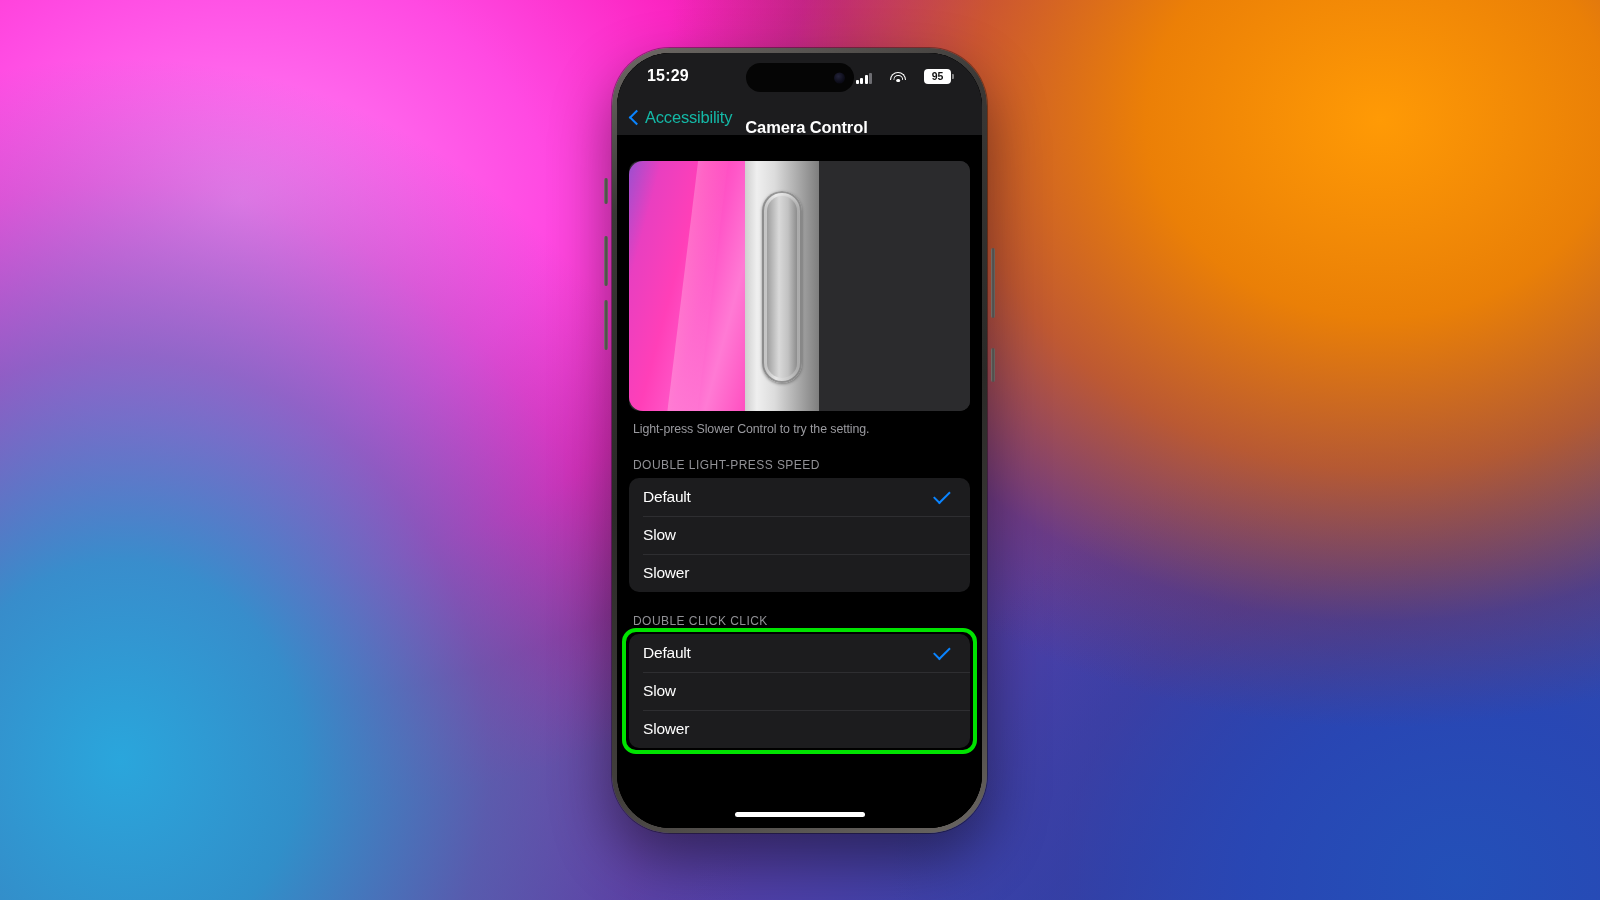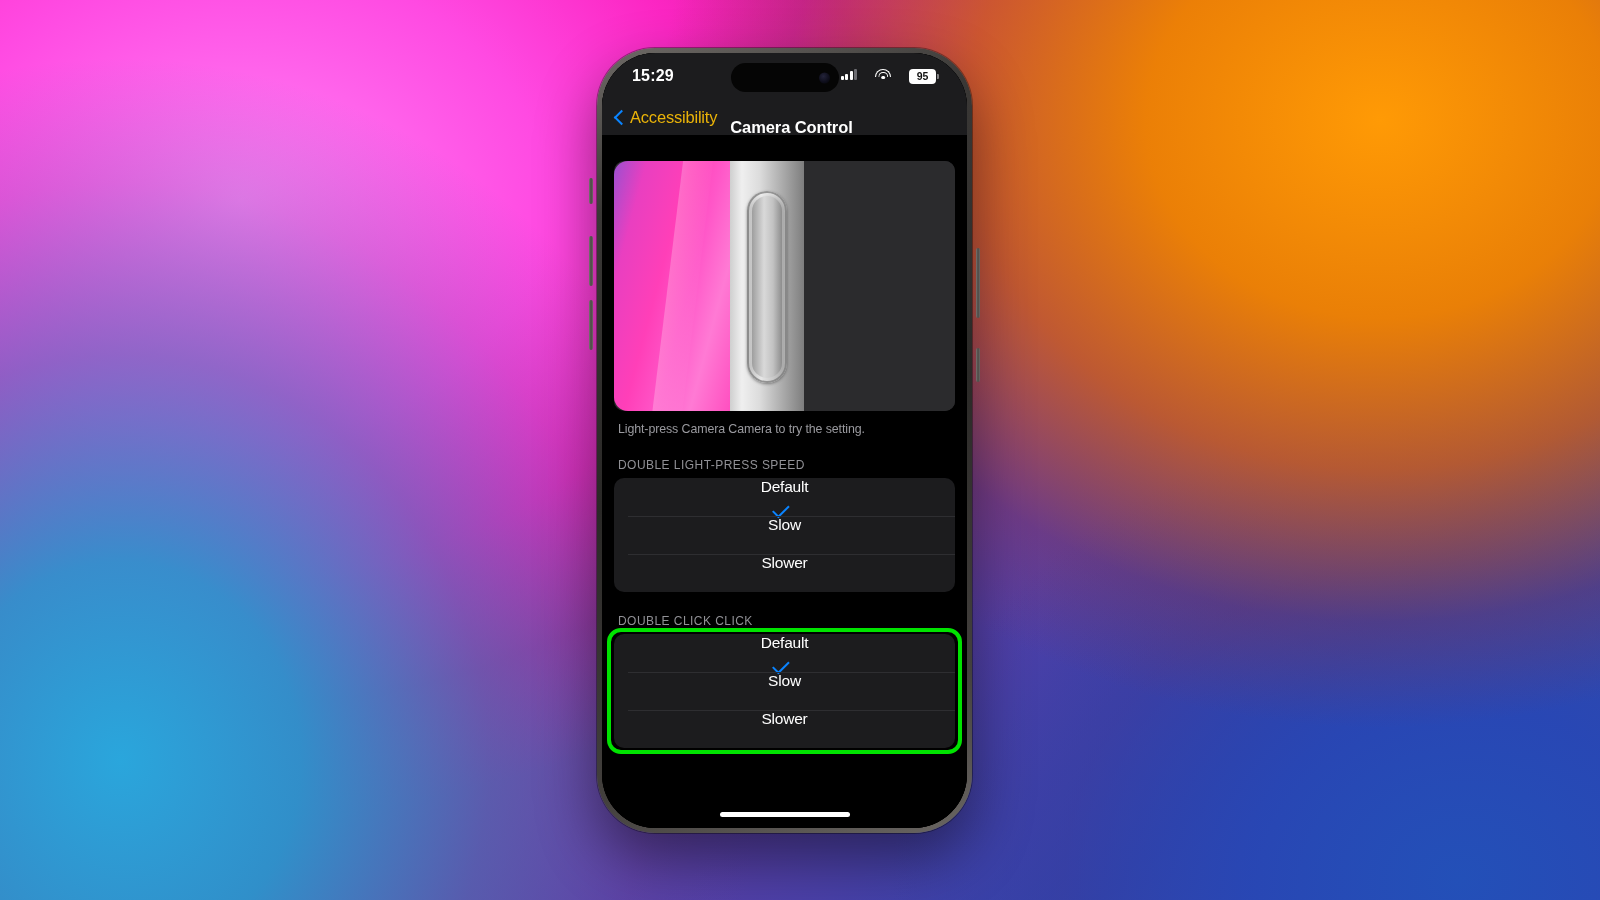--- a/index.html
+++ b/index.html
@@ -14,21 +14,21 @@
     background:
       radial-gradient(ellipse 900px 760px at 1380px 120px, #ff9a05 0%, rgba(240,130,0,0.96) 26%, rgba(214,96,18,0.78) 46%, rgba(150,50,60,0.30) 66%, rgba(120,40,80,0) 80%),
       radial-gradient(ellipse 820px 900px at 120px 760px, #2aa6dc 0%, rgba(40,150,205,0.92) 22%, rgba(70,110,180,0.6) 45%, rgba(90,80,160,0.22) 64%, rgba(90,80,160,0) 78%),
       radial-gradient(ellipse 760px 620px at 1460px 880px, #2350b8 0%, rgba(40,70,180,0.92) 28%, rgba(55,60,160,0.55) 52%, rgba(60,50,140,0) 75%),
       radial-gradient(ellipse 900px 700px at 240px 200px, #ff82f6 0%, #ff4ae2 34%, rgba(255,40,200,0.88) 54%, rgba(220,20,160,0.45) 72%, rgba(190,10,140,0) 88%),
       linear-gradient(135deg, #ff5ae8 0%, #e5169f 26%, #8d3fa0 46%, #5a3fa8 62%, #2f44ab 80%, #2a62c0 100%);
   }
 
   
   #device{
-    position:absolute; left:597px; top:48px; width:375px; height:785px;
+    position:absolute; left:612px; top:48px; width:375px; height:785px;
     border-radius:58px;
     background:linear-gradient(160deg,#6e6a66 0%,#3a3836 18%,#2a2927 50%,#43403d 82%,#6a6662 100%);
     padding:5px;
     box-shadow:0 26px 60px rgba(0,0,0,0.45), 0 0 0 1px rgba(0,0,0,0.35);
   }
   #device-inner{
     position:relative; width:100%; height:100%;
     border-radius:54px; background:#000;
     overflow:hidden;
     box-shadow:inset 0 0 0 2px #0b0b0b;
@@ -52,21 +52,21 @@
   #status-time{ font-size:16px; font-weight:600; letter-spacing:.2px; }
   #dynamic-island{
     position:absolute; left:50%; transform:translateX(-50%); top:10px;
     width:108px; height:29px; border-radius:16px; background:#050505;
   }
   #island-cam{
     position:absolute; right:9px; top:50%; transform:translateY(-50%);
     width:11px; height:11px; border-radius:50%;
     background:radial-gradient(circle at 40% 35%, #23233a 0%, #0d0d1a 60%, #050508 100%);
   }
-  #status-right{ display:flex; align-items:flex-start; gap:18px; }
+  #status-right{ display:flex; align-items:flex-end; gap:18px; }
   .bars{ display:flex; align-items:flex-end; gap:1.5px; height:11px; }
   .bars i{ display:block; width:3px; border-radius:1px; background:#fff; }
   .bars i:nth-child(1){ height:4px; }
   .bars i:nth-child(2){ height:6px; }
   .bars i:nth-child(3){ height:8.5px; }
   .bars i:nth-child(4){ height:11px; background:#6d6d72; }
   .wifi{ position:relative; width:16px; height:12px; }
   .wifi span{ position:absolute; left:50%; transform:translateX(-50%);
     border:1.7px solid #fff; border-bottom:none; border-radius:50% 50% 0 0 / 100% 100% 0 0; }
   .wifi .w1{ width:16px; height:8px; top:0; }
@@ -80,21 +80,21 @@
   #battery-nub{ width:2px; height:5px; background:rgba(255,255,255,.45); border-radius:0 1px 1px 0; margin-left:1px; }
 
   
   #nav-bar{
     display:flex; align-items:center; height:36px; padding:0 12px;
     background:#1c1c1e; position:relative;
   }
   #nav-back{ display:flex; align-items:center; gap:3px; cursor:pointer; }
   #back-chevron{ width:11px; height:11px; border-left:2.6px solid #0a84ff; border-bottom:2.6px solid #0a84ff;
     transform:rotate(45deg); margin-left:2px; }
-  #nav-back-label{ color:#eab308; font-size:16.5px; letter-spacing:-.2px; }
+  #nav-back-label{ color:#14b8a6; font-size:16.5px; letter-spacing:-.2px; }
   #nav-title{ font-size:16.5px; font-weight:600; margin-left:13px; letter-spacing:-.1px;margin-top:20px; }
 
   
   #content{ padding:0; background:#000; height:calc(100% - 82px); position:relative; }
 
   
   #preview{
     margin:26px 12px 0 12px; height:250px; border-radius:10px;
     background:#2b2b2d; overflow:hidden; display:flex;
   }
@@ -132,21 +132,21 @@
   
   .section-header{
     margin:22px 0 6px 16px; color:#919196; font-size:12px;
     letter-spacing:.45px;
   }
   .options-group{
     margin:0 12px; border-radius:10px; overflow:hidden; background:#1c1c1e;
   }
   .option-row{
     display:flex; align-items:center; justify-content:space-between;
-    height:38px; padding:0 14px; position:relative; cursor:pointer;flex-direction:column;
+    height:38px; padding:0 14px; position:relative; cursor:pointer;
   }
   .option-row + .option-row:before{
     content:""; position:absolute; left:14px; right:0; top:0; height:1px;
     background:#2e2e31;
   }
   .option-label{ font-size:15.5px; letter-spacing:-.2px; }
   .checkmark{
     width:16px; height:9px; border-left:2.4px solid #0a84ff; border-bottom:2.4px solid #0a84ff;
     transform:rotate(-45deg) translateY(-3px); margin-right:4px;
   }
@@ -220,21 +220,21 @@
           <div id="preview">
             <div id="preview-screen"></div>
             <div id="preview-edge">
               <div id="camera-control-btn">
                 <div id="camera-control-inner"></div>
               </div>
             </div>
             <div id="preview-rest"></div>
           </div>
 
-          <div id="preview-caption">Light-press Camera Camera to try the setting.</div>
+          <div id="preview-caption">Light-press Slower Control to try the setting.</div>
 
           <div class="section-header">DOUBLE LIGHT-PRESS SPEED</div>
           <div class="options-group">
             <div class="option-row">
               <span class="option-label">Default</span>
               <span class="checkmark"></span>
             </div>
             <div class="option-row">
               <span class="option-label">Slow</span>
               <span class="checkmark hidden"></span>

